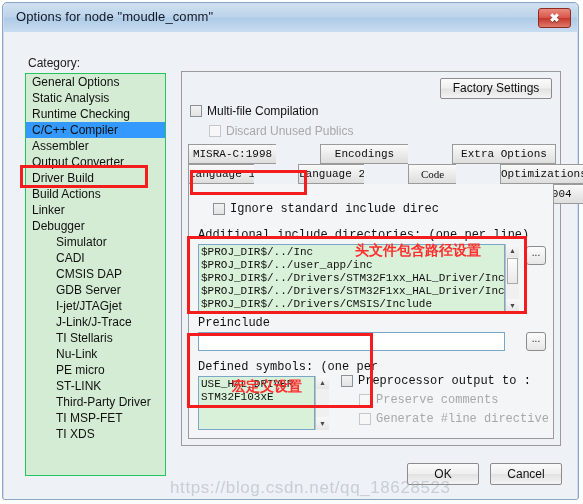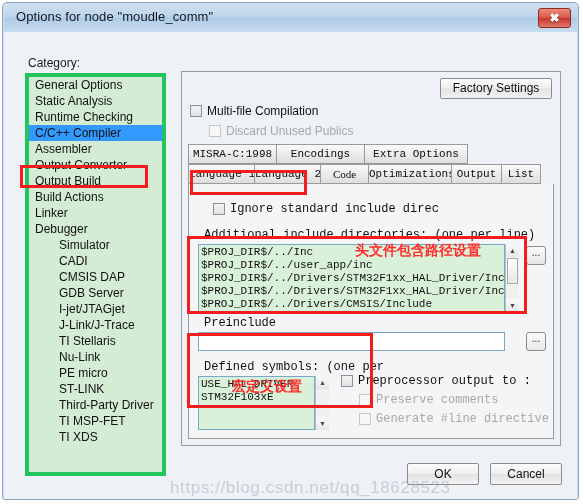--- a/index.html
+++ b/index.html
@@ -76,21 +76,21 @@
     position: absolute;
     left: 25px; top: 53px;
     font-size: 12px;
     color: #1b1b1b;
   }
   .cat-list {
     position: absolute;
     left: 22px; top: 70px;
     width: 141px; height: 403px;
     background: #d4ecd4;
-    border: 4px solid #22c55e;
+    border: 1px solid #22c55e;
     box-sizing: border-box;
     overflow: hidden;
   }
   .cat-item {
     position: relative;
     height: 16px;
     line-height: 16px;
     font-size: 12px;
     color: #111111;
     padding-left: 6px;
@@ -168,20 +168,21 @@
     border-color: #c4c7cc;
     background: #f7f7f7;
   }
 
   
   .tabrow {
     position: absolute;
     left: 6px;
     height: 20px;
     display: flex;
+    gap: 44px;
   }
   .tab {
     height: 20px;
     line-height: 18px;
     background: linear-gradient(to bottom, #fafafa 0%, #ededed 45%, #dedede 100%);
     border: 1px solid #9a9a9a;
     border-right: none;
     box-sizing: border-box;
     font-family: "Liberation Mono", monospace;
     font-size: 11px;
@@ -206,21 +207,20 @@
     border-top: none;
     box-sizing: border-box;
   }
 
   .field-label {
     position: absolute;
     font-size: 12px;
     font-family: "Liberation Mono", monospace;
     color: #111111;
     white-space: nowrap;
-    margin-left: 6px;
   }
 
   .txtarea {
     position: absolute;
     background: #d9f0d9;
     border: 1px solid #7aa7c7;
     box-sizing: border-box;
     overflow: hidden;
     font-family: "Liberation Mono", monospace;
     font-size: 11px;
@@ -318,21 +318,21 @@
     <div class="client"></div>
 
     <div class="cat-label">Category:</div>
     <div class="cat-list" id="cat-list">
         <div class="cat-item">General Options</div>
         <div class="cat-item">Static Analysis</div>
         <div class="cat-item">Runtime Checking</div>
         <div class="cat-item selected">C/C++ Compiler</div>
         <div class="cat-item">Assembler</div>
         <div class="cat-item">Output Converter</div>
-        <div class="cat-item">Output Build</div>
+        <div class="cat-item">Driver Build</div>
         <div class="cat-item">Build Actions</div>
         <div class="cat-item">Linker</div>
         <div class="cat-item">Debugger</div>
         <div class="cat-item indent">Simulator</div>
         <div class="cat-item indent">CADI</div>
         <div class="cat-item indent">CMSIS DAP</div>
         <div class="cat-item indent">GDB Server</div>
         <div class="cat-item indent">I-jet/JTAGjet</div>
         <div class="cat-item indent">J-Link/J-Trace</div>
         <div class="cat-item indent">TI Stellaris</div>

